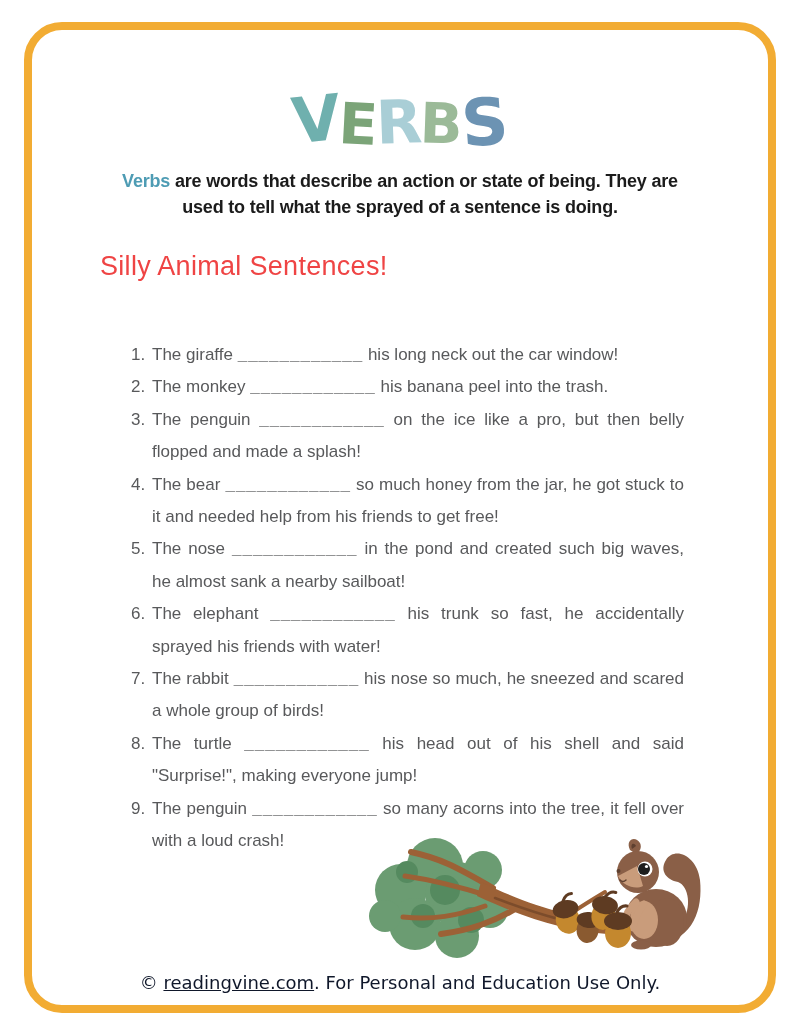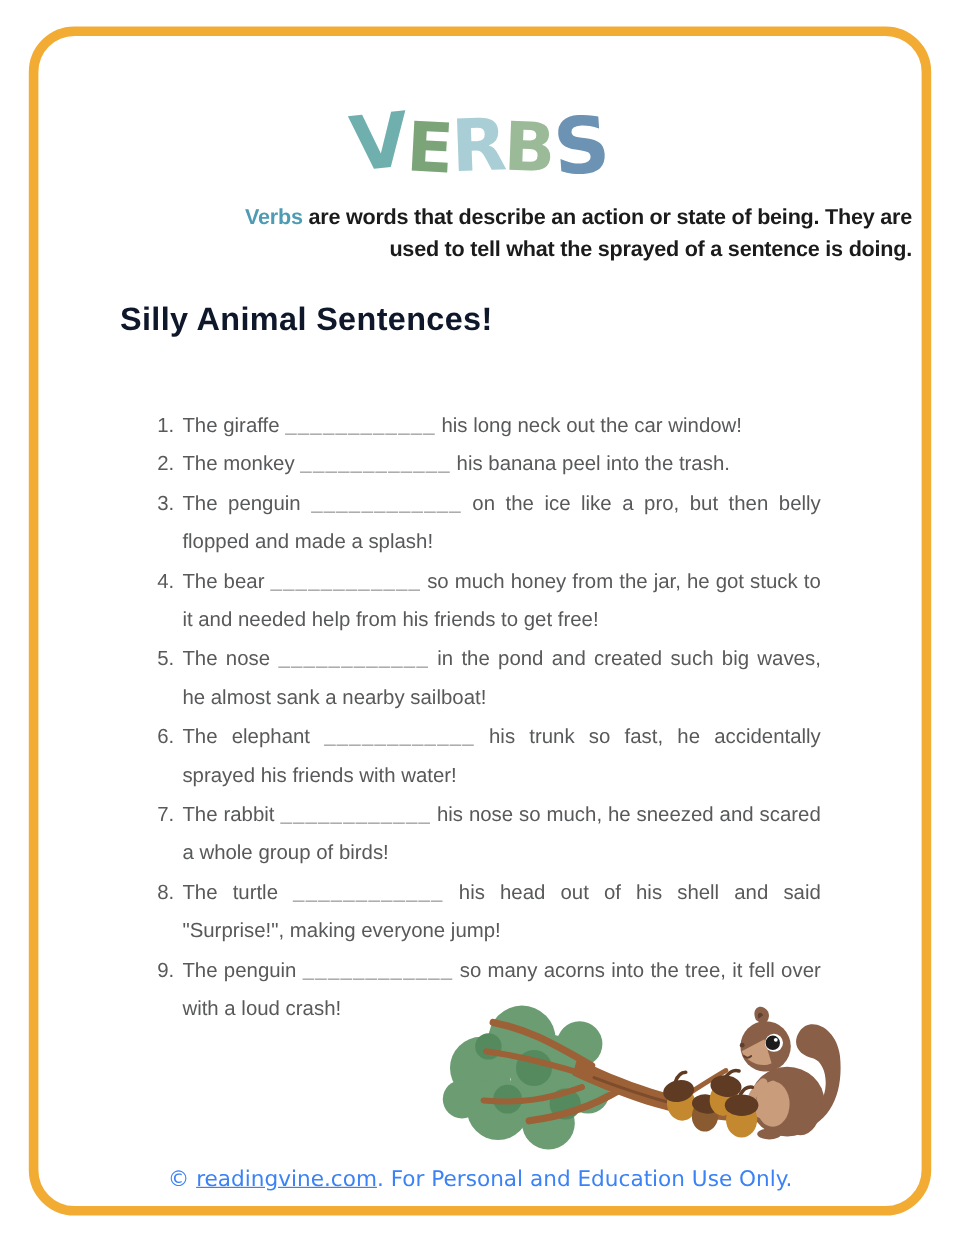--- a/index.html
+++ b/index.html
@@ -25,40 +25,40 @@
   
   .title{position:absolute;top:86px;left:0;right:0;text-align:center;
     font-family:"DejaVu Sans",sans-serif;font-weight:bold;line-height:1;}
   .title-letter{display:inline-block;font-size:60px;margin:0 -1px;}
   .title-letter:nth-child(1){font-size:63px;transform:rotate(-6deg);}
   .title-letter:nth-child(2){font-size:57px;transform:rotate(3deg) translateY(3px);}
   .title-letter:nth-child(3){font-size:60px;transform:rotate(-2deg) translateY(2px);}
   .title-letter:nth-child(4){font-size:56px;transform:rotate(2deg) translateY(2px);}
   .title-letter:nth-child(5){font-size:65px;transform:rotate(-4deg) translateY(4px);}
   
-  .intro{position:absolute;top:168px;left:40px;right:40px;text-align:right;
+  .intro{position:absolute;top:168px;left:40px;right:40px;text-align:center;
     font-size:18px;font-weight:bold;line-height:26px;color:#1B1B1B;letter-spacing:-0.2px;}
   .intro .hl{color:var(--highlight-color);}
   
-  .heading{position:absolute;top:251px;left:100px;font-size:27px;font-weight:bold;
-    color:#0f172a;letter-spacing:0.3px;}
+  .heading{position:absolute;top:251px;left:100px;font-size:27px;font-weight:normal;
+    color:#ef4444;letter-spacing:0.3px;}
   .directions{position:absolute;top:289px;left:106px;font-size:15.5px;font-weight:bold;
     color:var(--directions-color);letter-spacing:0.1px;}
   
   .list{position:absolute;top:339px;left:131px;width:553px;margin:0;padding:0;list-style:none;
     font-size:17px;line-height:32.4px;color:#58595B;}
   .item{display:flex;margin:0;padding:0;}
   .item .num{flex:0 0 21px;}
   .item .txt{flex:1;text-align:justify;text-align-last:left;}
   .blank{letter-spacing:1px;font-weight:bold;}
   
   .illustration{position:absolute;left:345px;top:824px;width:358px;height:146px;}
   
   .footer{position:absolute;top:972px;left:0;right:0;text-align:center;
-    font-family:"DejaVu Sans",sans-serif;font-size:18px;color:#3b82f6;}
+    font-family:"DejaVu Sans",sans-serif;font-size:18px;color:#0f172a;}
   .footer a{color:inherit;text-decoration:underline;cursor:pointer;}
 </style>
 </head>
 <body>
 
 <div class="page">
   <div class="frame"></div>
 
   <div class="title" id="title-letters"><span class="title-letter" style="color: rgb(111, 176, 174);">V</span><span class="title-letter" style="color: rgb(123, 164, 120);">E</span><span class="title-letter" style="color: rgb(169, 206, 214);">R</span><span class="title-letter" style="color: rgb(155, 186, 152);">B</span><span class="title-letter" style="color: rgb(108, 147, 179);">S</span></div>
 

